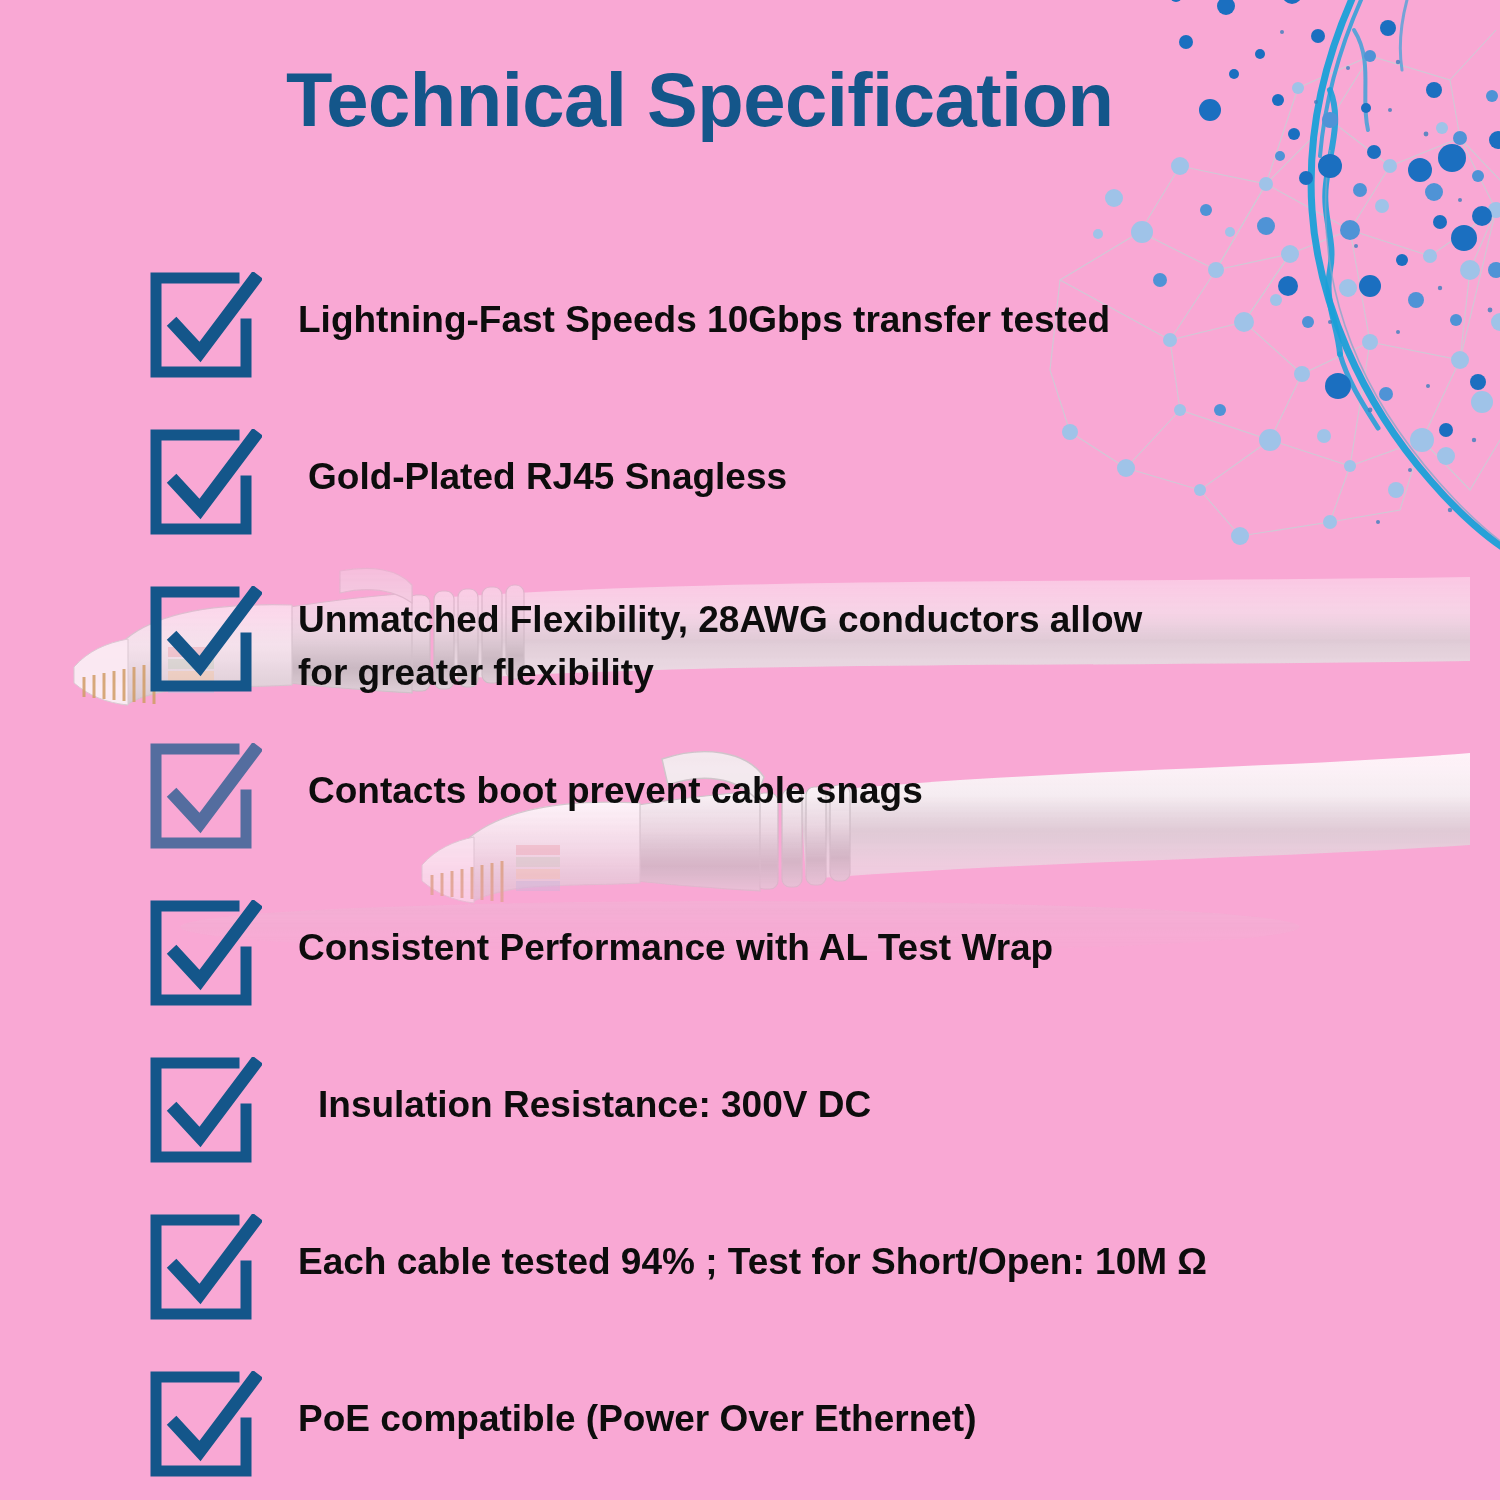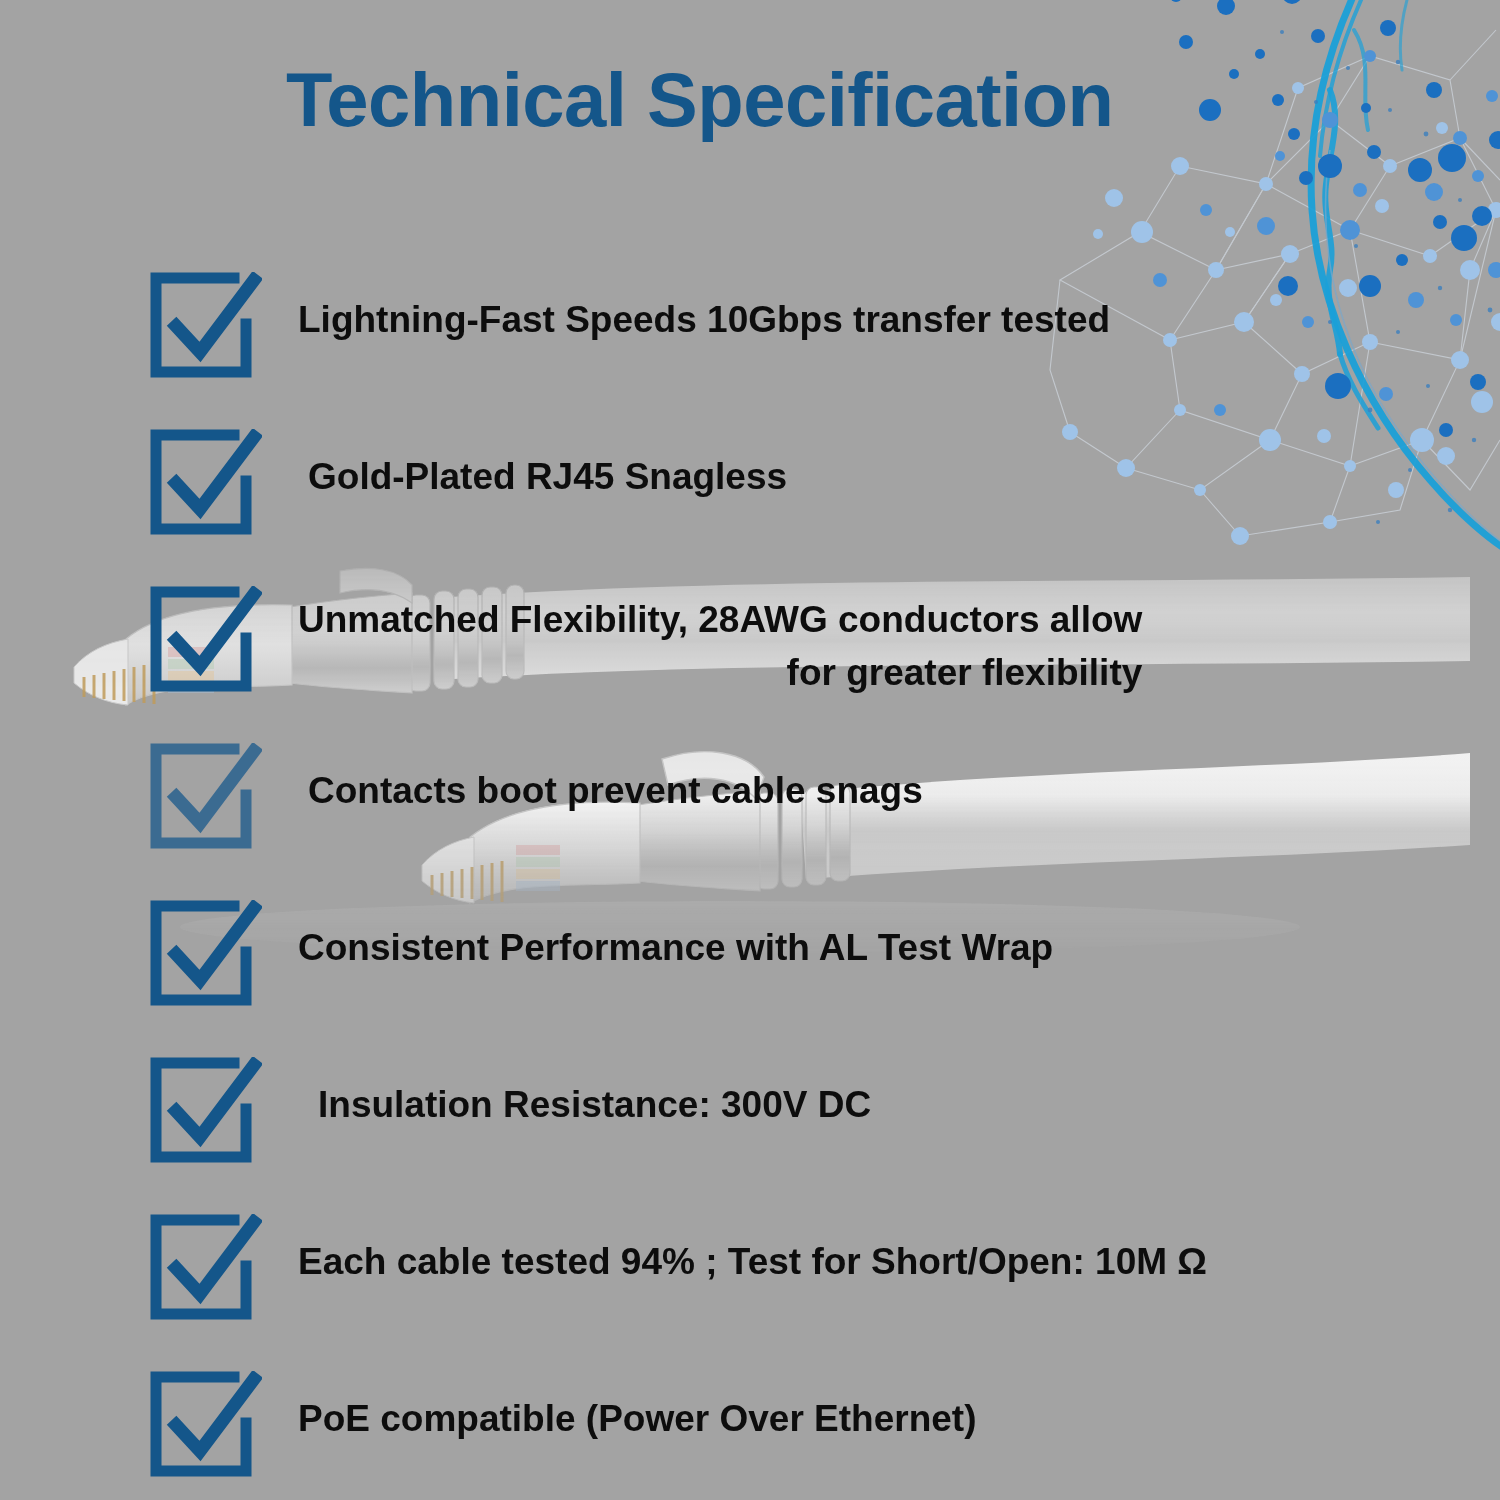--- a/index.html
+++ b/index.html
@@ -4,21 +4,21 @@
 <style>
   html, body {
     margin: 0;
     padding: 0;
     background: #ffffff;
   }
   #page {
     position: relative;
     width: 1500px;
     height: 1500px;
-    background: #a3a3a3;
+    background: #f9a8d4;
     overflow: hidden;
     font-family: "Liberation Sans", sans-serif;
   }
 
   
   #globe-art {
     position: absolute;
     top: -30px;
     right: -10px;
     width: 480px;
@@ -75,21 +75,21 @@
     left: 148px;
     top: 22px;
     font-size: 37px;
     font-weight: bold;
     color: #0d0d0d;
     line-height: 1.42;
     white-space: pre-line;
   }
   .spec-row.indent-1 .spec-text { left: 158px; }
   .spec-row.indent-2 .spec-text { left: 152px; margin-left: 16px; }
-  .spec-row.two-line .spec-text { top: 8px; text-align: right; }
+  .spec-row.two-line .spec-text { top: 8px; }
 </style>
 </head>
 <body>
 
 <div id="page">
 
   <div id="globe-art">
     <svg viewBox="0 0 480 600" xmlns="http://www.w3.org/2000/svg">
       <defs>
         <clipPath id="artclip">

